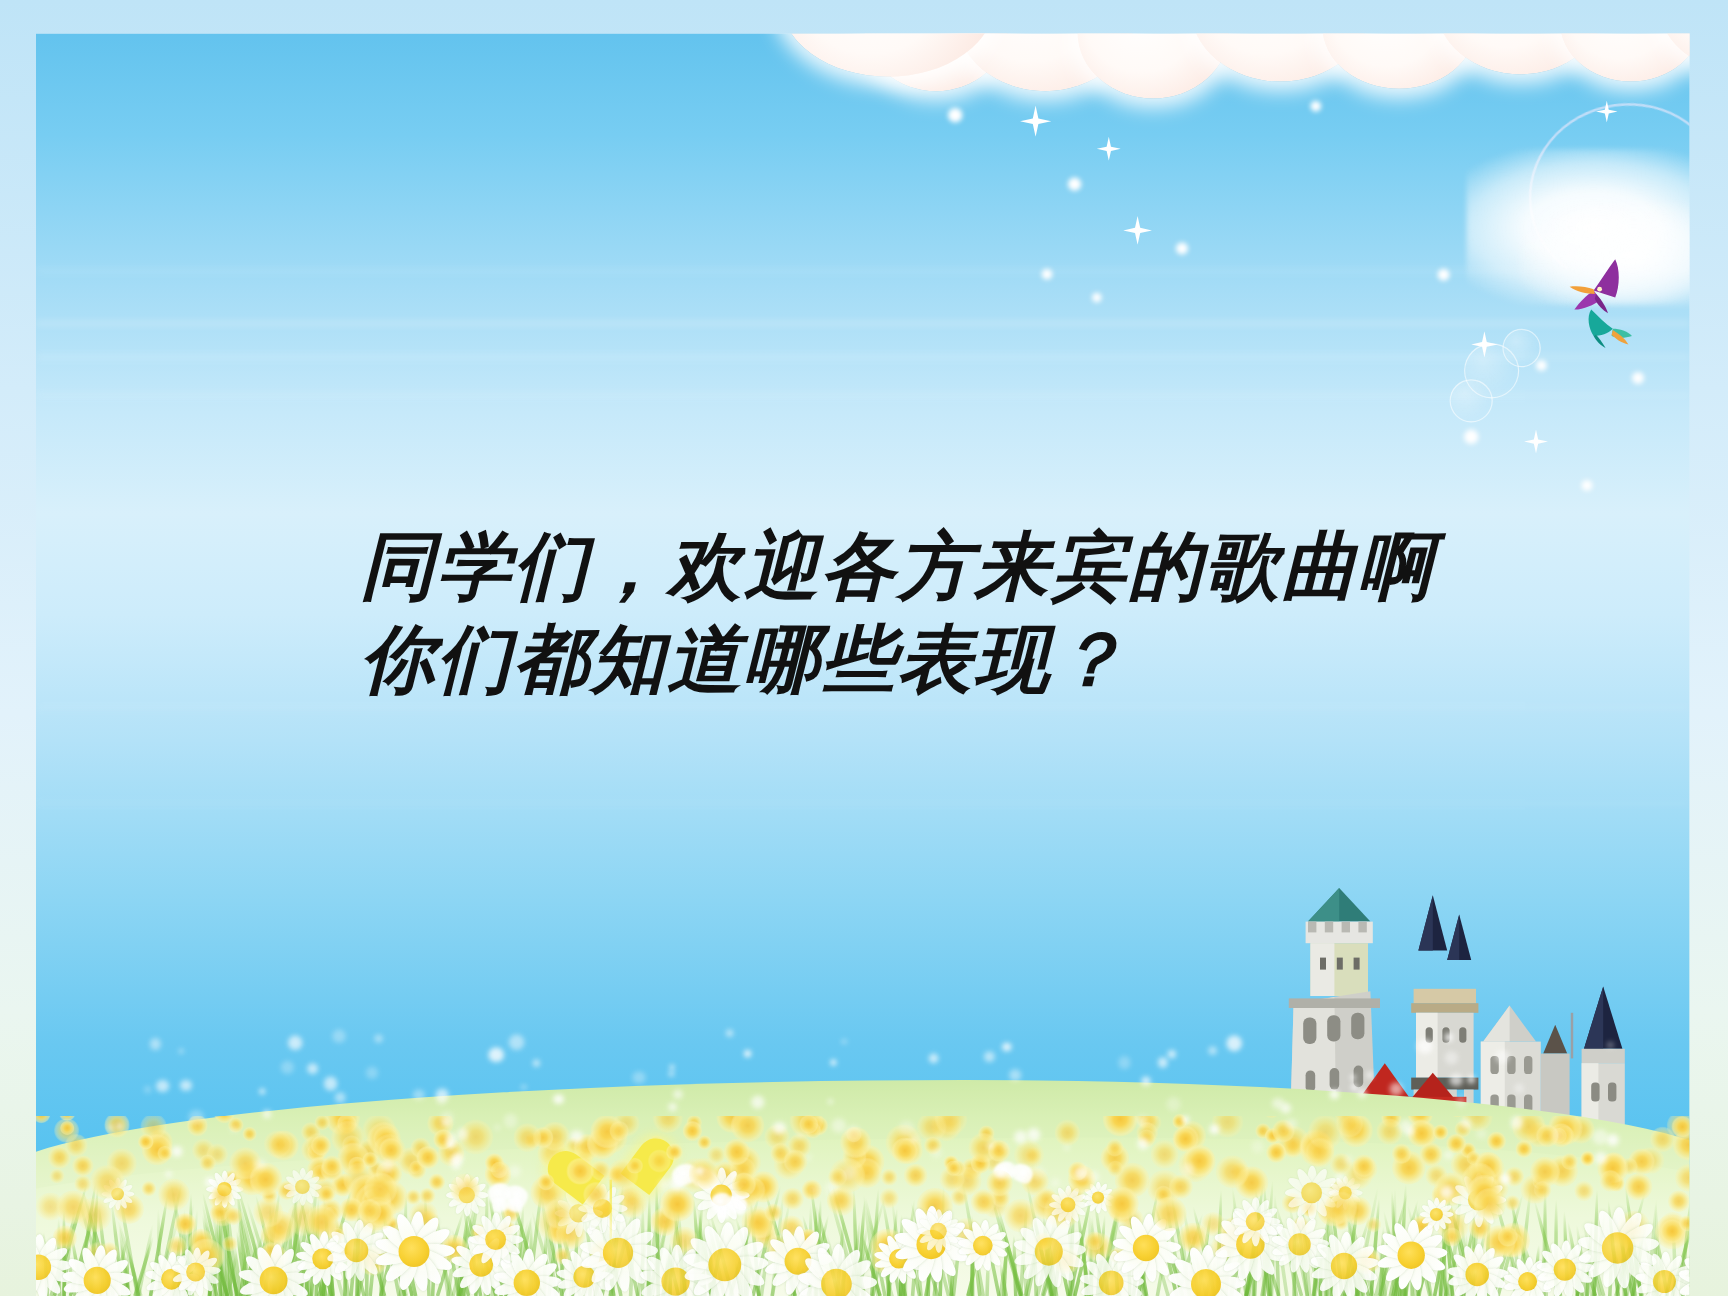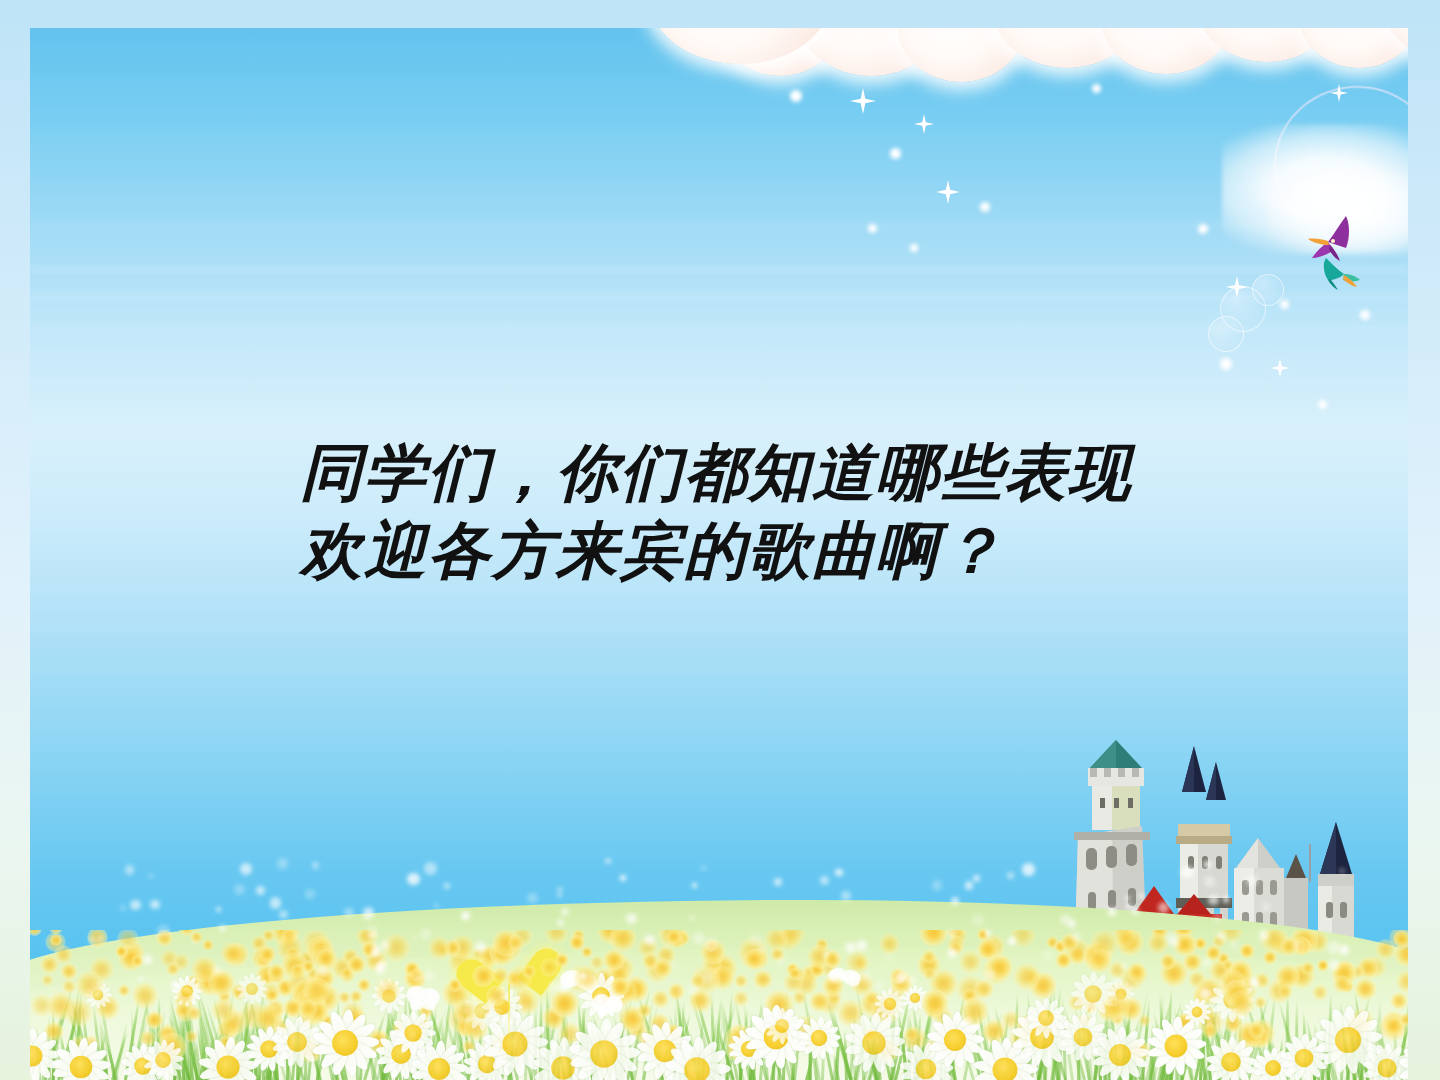--- a/index.html
+++ b/index.html
@@ -2286,16 +2286,16 @@
       <div class="spark dot" style="left: 188.939px; top: 897.077px; width: 6.77948px; height: 6.77948px; opacity: 0.64;"></div>
       <div class="spark dot" style="left: 1296.96px; top: 912.741px; width: 12.9102px; height: 12.9102px; opacity: 0.49;"></div>
       <div class="spark dot" style="left: 955.43px; top: 902.19px; width: 5.4483px; height: 5.4483px; opacity: 0.82;"></div>
       <div class="spark dot" style="left: 1012.53px; top: 921.599px; width: 10.9494px; height: 10.9494px; opacity: 0.26;"></div>
       <div class="spark dot" style="left: 614.053px; top: 906.769px; width: 10.6356px; height: 10.6356px; opacity: 0.72;"></div>
       <div class="spark dot" style="left: 1095.66px; top: 875.355px; width: 5.39599px; height: 5.39599px; opacity: 0.78;"></div>
     </div>
 
 
   <div id="bodytext">
-    <span class="ln">同学们，你们都知道哪些表现</span>
-    <span class="ln">欢迎各方来宾的歌曲啊？</span>
+    <span class="ln">同学们，欢迎各方来宾的歌曲啊</span>
+    <span class="ln">你们都知道哪些表现？</span>
   </div>
 </div>
 
 </body></html>

